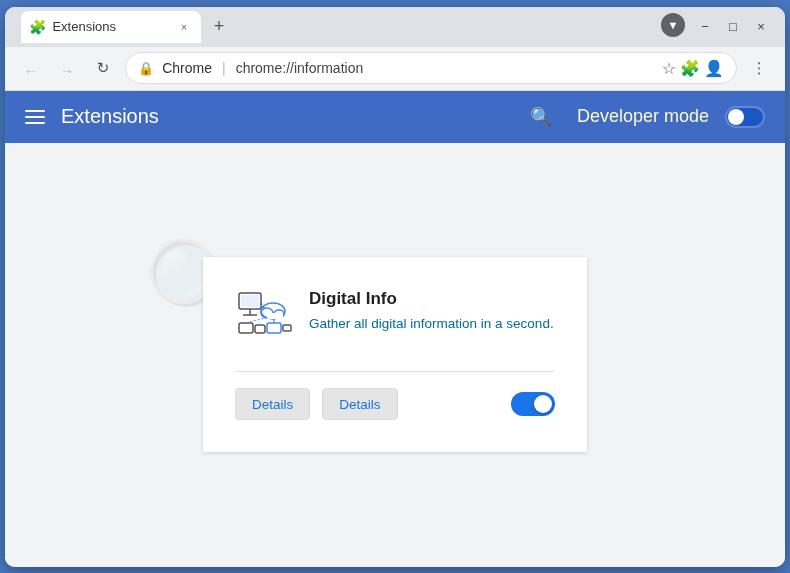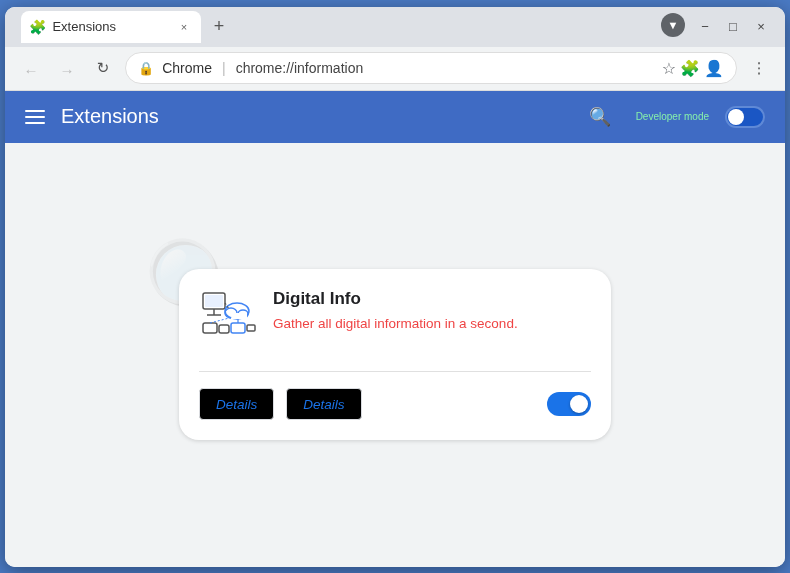--- a/index.html
+++ b/index.html
@@ -199,22 +199,22 @@
       background: #fff;
       border-radius: 1px;
     }
     .ext-title {
       color: #fff;
       font-size: 20px;
       font-weight: 500;
       flex: 1;
     }
     .dev-mode-label {
-      color: #86efac;
-      font-size: 10px;
+      color: #fef9c3;
+      font-size: 18px;
     }
     .toggle-switch {
       width: 40px;
       height: 22px;
       background: #1a56c4;
       border-radius: 11px;
       position: relative;
       cursor: pointer;
       border: 2px solid rgba(255,255,255,0.3);
     }
@@ -258,23 +258,23 @@
       color: rgba(200, 150, 120, 0.15);
       letter-spacing: -2px;
       transform: rotate(-5deg);
       user-select: none;
       text-align: center;
       line-height: 1;
     }
     
     .ext-card {
       background: #fff;
-      border-radius: 20px;
-      padding: 20px;
-      width: 432px;
+      border-radius: 0;
+      padding: 32px;
+      width: 384px;
       box-shadow: 0 1px 4px rgba(0,0,0,0.15);
       position: relative;
       z-index: 1;
     }
     .ext-card-top {
       display: flex;
       gap: 16px;
       margin-bottom: 24px;
     }
     .ext-icon {
@@ -288,43 +288,42 @@
     }
     .ext-info {}
     .ext-name {
       font-size: 17px;
       font-weight: 600;
       color: #202124;
       margin-bottom: 6px;
     }
     .ext-desc {
       font-size: 13.5px;
-      color: #ef4444;
+      color: #0369a1;
       line-height: 1.4;
     }
     .ext-card-bottom {
       display: flex;
       align-items: center;
       gap: 12px;
       border-top: 1px solid #e0e0e0;
       padding-top: 16px;
     }
     .btn-outline {
       height: 32px;
       padding: 0 16px;
       border: 1px solid #dadce0;
       border-radius: 4px;
-      background: #000000;
+      background: #e5e5e5;
       color: #1a73e8;
       font-size: 13.5px;
       font-weight: 500;
       cursor: pointer;
       display: flex;
       align-items: center;
-      font-style: italic;
     }
     .toggle-ext {
       margin-left: auto;
       width: 44px;
       height: 24px;
       background: #1a73e8;
       border-radius: 12px;
       position: relative;
       cursor: pointer;
     }

